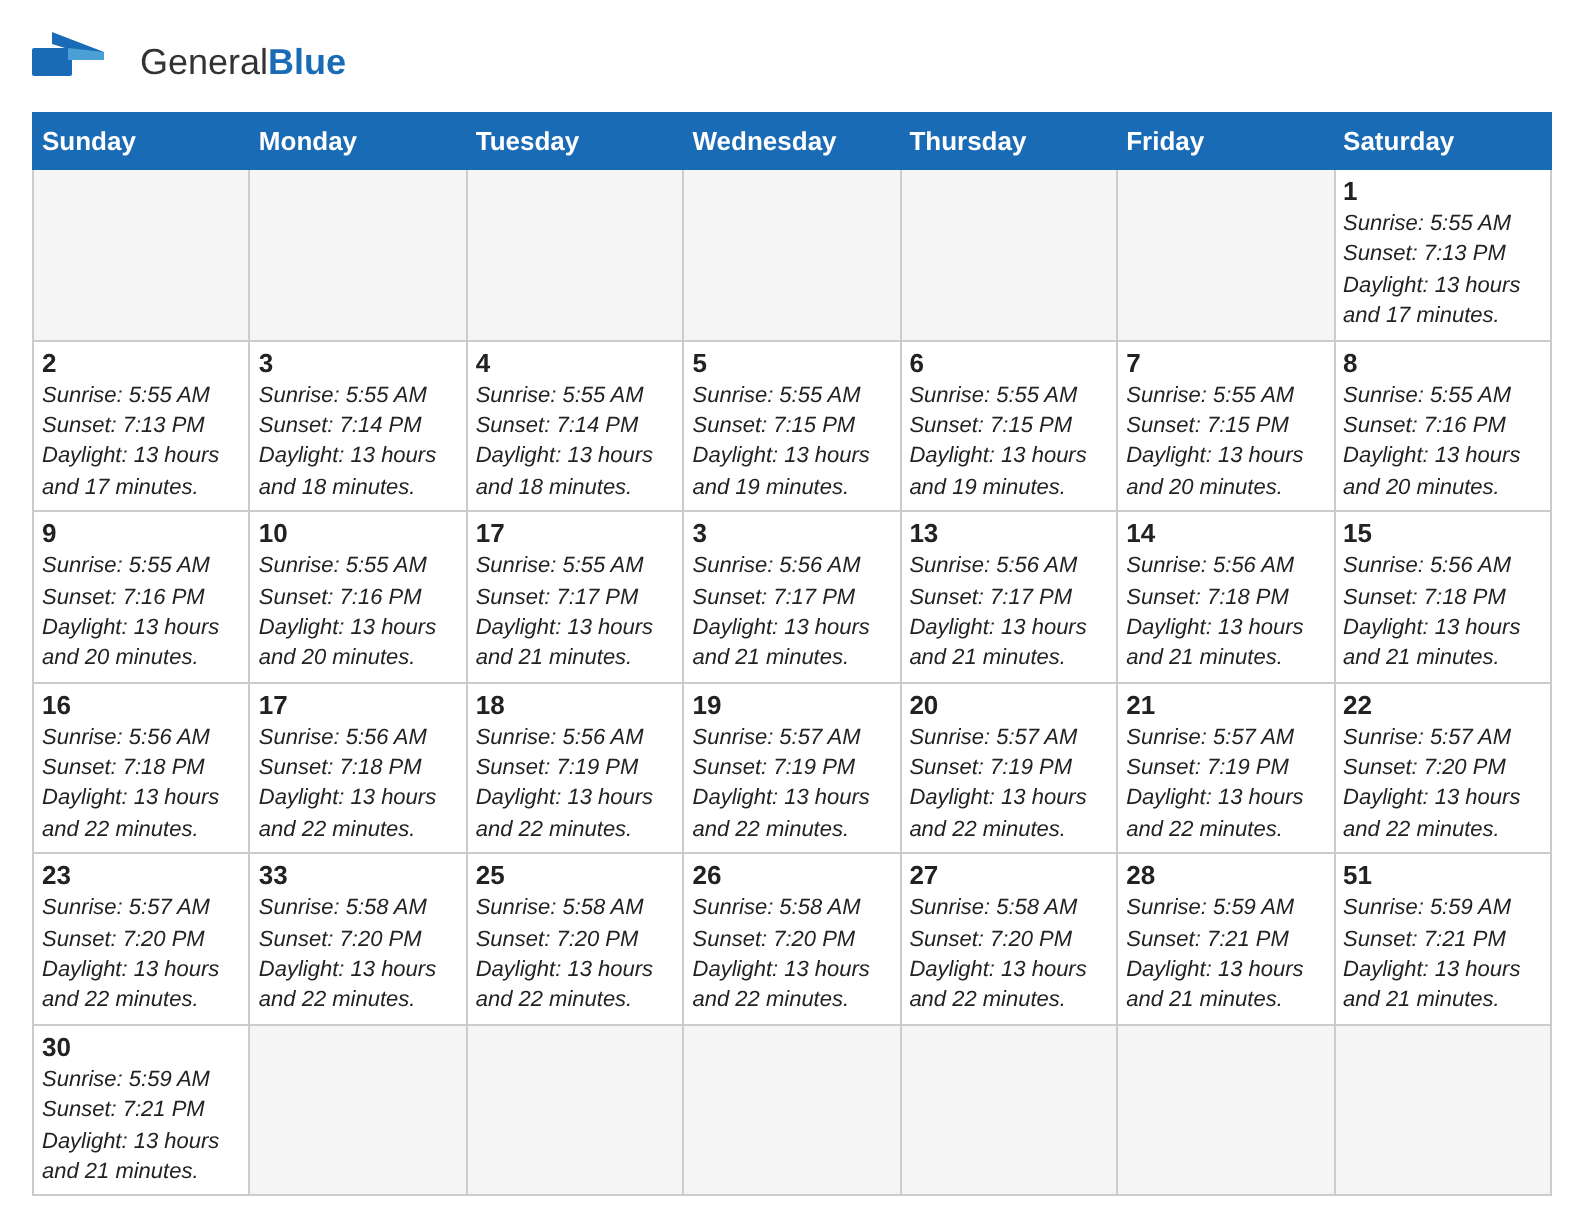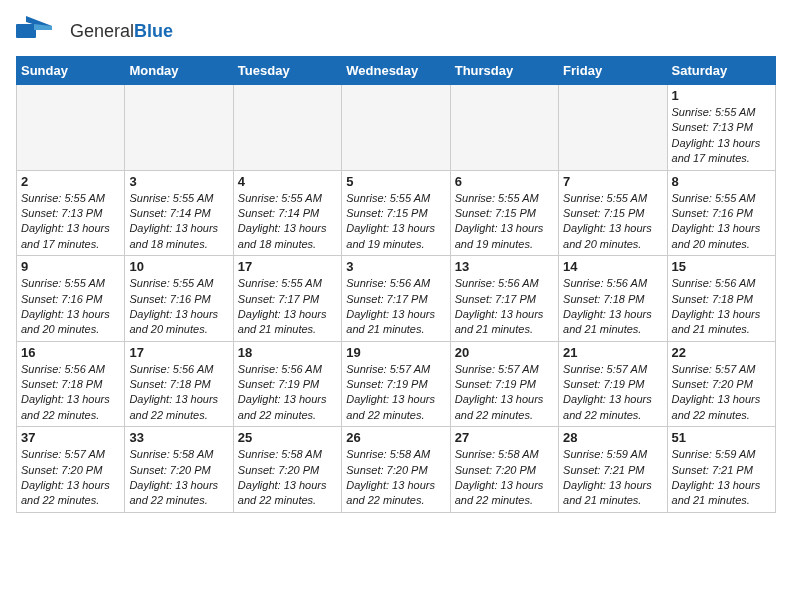--- a/index.html
+++ b/index.html
@@ -211,21 +211,21 @@
           <span class="day-number">21</span>
           <div class="day-info">Sunrise: 5:57 AM<br>Sunset: 7:19 PM<br>Daylight: 13 hours and 22 minutes.</div>
         </td>
         <td>
           <span class="day-number">22</span>
           <div class="day-info">Sunrise: 5:57 AM<br>Sunset: 7:20 PM<br>Daylight: 13 hours and 22 minutes.</div>
         </td>
       </tr>
       <tr>
         <td>
-          <span class="day-number">37</span>
+          <span class="day-number">23</span>
           <div class="day-info">Sunrise: 5:57 AM<br>Sunset: 7:20 PM<br>Daylight: 13 hours and 22 minutes.</div>
         </td>
         <td>
           <span class="day-number">33</span>
           <div class="day-info">Sunrise: 5:58 AM<br>Sunset: 7:20 PM<br>Daylight: 13 hours and 22 minutes.</div>
         </td>
         <td>
           <span class="day-number">25</span>
           <div class="day-info">Sunrise: 5:58 AM<br>Sunset: 7:20 PM<br>Daylight: 13 hours and 22 minutes.</div>
         </td>
@@ -238,15 +238,27 @@
           <div class="day-info">Sunrise: 5:58 AM<br>Sunset: 7:20 PM<br>Daylight: 13 hours and 22 minutes.</div>
         </td>
         <td>
           <span class="day-number">28</span>
           <div class="day-info">Sunrise: 5:59 AM<br>Sunset: 7:21 PM<br>Daylight: 13 hours and 21 minutes.</div>
         </td>
         <td>
           <span class="day-number">51</span>
           <div class="day-info">Sunrise: 5:59 AM<br>Sunset: 7:21 PM<br>Daylight: 13 hours and 21 minutes.</div>
         </td>
+      </tr>
+      <tr>
+        <td>
+          <span class="day-number">30</span>
+          <div class="day-info">Sunrise: 5:59 AM<br>Sunset: 7:21 PM<br>Daylight: 13 hours and 21 minutes.</div>
+        </td>
+        <td class="empty"></td>
+        <td class="empty"></td>
+        <td class="empty"></td>
+        <td class="empty"></td>
+        <td class="empty"></td>
+        <td class="empty"></td>
       </tr>
     </tbody>
 </table>
 
 </body></html>

